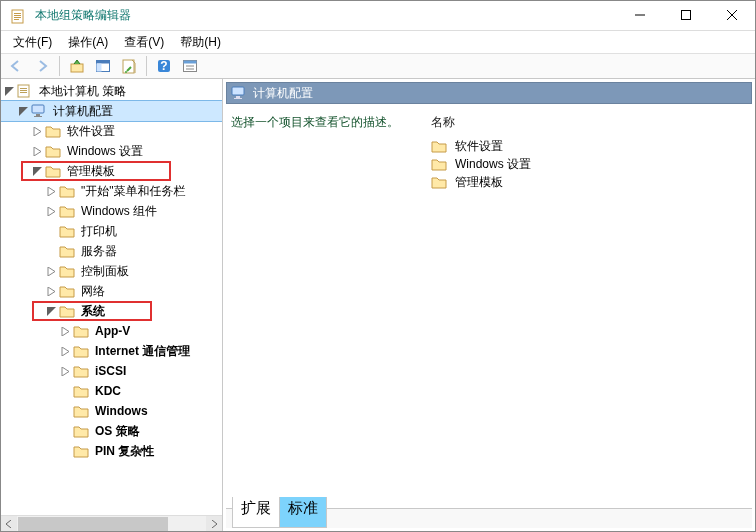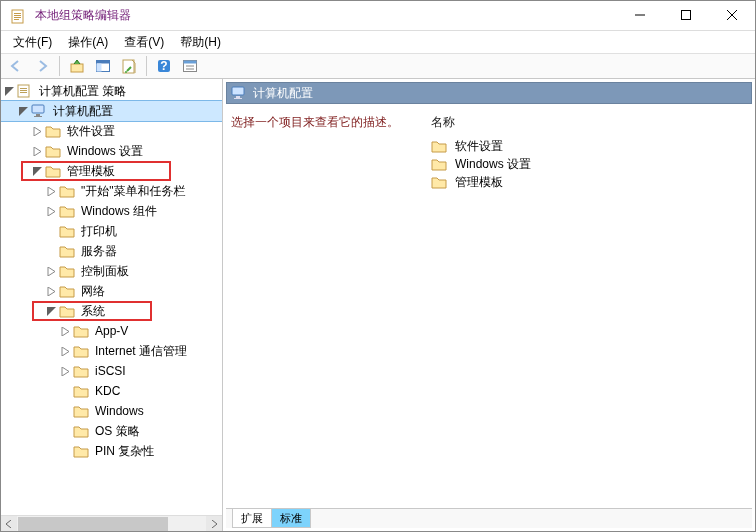--- a/index.html
+++ b/index.html
@@ -1,42 +1,42 @@
 <!DOCTYPE html>
 <html><head>
 <meta charset="utf-8">
 <style>
   * { box-sizing: border-box; margin: 0; padding: 0; font-family: "Microsoft YaHei", "Segoe UI", Tahoma, sans-serif; font-size: 12px; }
   body { width: 756px; height: 532px; background: #fff; overflow: hidden; border: 1px solid #888; display: flex; flex-direction: column; }
   
   .titlebar { height: 30px; display:flex; align-items:center; padding:0 4px; background:#fff; border-bottom:1px solid #ddd; position:relative; }
   .titlebar .app-icon { width:16px; height:16px; margin:0 6px; }
-  .titlebar .title { flex:1; color:#701a75; padding-left:2px; }
+  .titlebar .title { flex:1; color:#0f766e; padding-left:2px; }
   .winbtns { position:absolute; right:0; top:0; height:30px; display:flex; }
   .winbtn { width:46px; height:28px; display:flex; align-items:center; justify-content:center; stroke:#000; }
   
   .menubar { height:22px; display:flex; align-items:center; padding:0 4px; }
   .menubar .menu-item { padding:2px 8px; cursor:default;text-align:right; }
   
   .toolbar { height:26px; display:flex; align-items:center; border-top:1px solid #e0e0e0; border-bottom:1px solid #c8c8c8; padding:0 4px; background:#fafafa; gap:4px;}
   .tbtn { width:22px; height:22px; display:flex; align-items:center; justify-content:center; border:1px solid transparent;}
   .tsep { width:1px; height:20px; background:#ccc; margin:0 2px;}
   
   .body { flex:1; display:flex; min-height:0; }
   .tree-pane { width:222px; border-right:1px solid #c8c8c8; overflow:auto; padding-top:2px; position:relative;}
   .tree-pane::-webkit-scrollbar, .tree-pane-scroll::-webkit-scrollbar { width:16px; }
   .content-pane { flex:1; display:flex; flex-direction:column; min-width:0;}
   .header-band { height:22px; background:#7d98b8; color:#fff; display:flex; align-items:center; margin:3px 3px 0 3px; padding-left:4px; gap:6px; border:1px solid #6a829e;}
   .content-body { flex:1; display:flex; padding:10px 8px 4px 8px; }
-  .desc-col { width:200px; color:#7f1d1d; }
+  .desc-col { width:200px; color:#14532d; }
   .list-col { flex:1; }
   .col-header { color:#222; margin-bottom:6px; }
   .list-item { display:flex; align-items:center; height:18px; gap:4px; padding:1px 0;}
   .tabstrip { height:20px; border-top:1px solid #c8c8c8; display:flex; align-items:flex-end; padding-left:6px; background:#f8f8f8; margin:0 3px 3px 3px;}
-  .tab { font-size:11px; padding:2px 8px 1px 8px; border:1px solid #c8c8c8; border-top:none; background:#fff; margin-right:-1px;}
+  .tab { font-size:15px; padding:2px 8px 9px 8px; border:1px solid #c8c8c8; border-top:none; background:#fff; margin-right:-1px;}
   .tab.inactive { background:#7dd3fc;}
   
   .tree ul { list-style:none; }
   .tree li { white-space:nowrap; }
   .trow { display:flex; align-items:center; height:20px; cursor:default;}
   .trow.selected { background:#cde8ff; outline:1px solid #7cb8e8; }
   .twisty { width:12px; height:12px; display:inline-flex; align-items:center; justify-content:center; margin-right:2px;}
   .twisty svg { display:block; }
   .spacer { display:inline-block; }
   .tlabel { padding:0 2px; }
@@ -151,21 +151,21 @@
                 <svg width="9" height="9">
                   <path d="M0 0 L9 0 L0 9 Z" fill="#606060"></path>
                 </svg>
               </span>
             <span class="folder-icon"><svg viewBox="0 0 16 14" width="16" height="14">
                   <rect x="1" y="1" width="11" height="12" fill="#fff" stroke="#bda15a"></rect>
                   <rect x="3" y="4" width="7" height="1" fill="#bda15a"></rect>
                   <rect x="3" y="6" width="7" height="1" fill="#bda15a"></rect>
                   <rect x="3" y="8" width="7" height="1" fill="#bda15a"></rect>
                 </svg></span>
-            <span class="tlabel">计算机配置 策略</span>
+            <span class="tlabel">本地计算机 策略</span>
           </div>
           <ul>
             <li>
               <div class="trow selected">
                 <span class="spacer" style="width:16px"></span>
                 <span class="twisty">
                     <svg width="9" height="9">
                       <path d="M0 0 L9 0 L0 9 Z" fill="#606060"></path>
                     </svg>
                   </span>
@@ -289,21 +289,21 @@
                             <svg width="9" height="9">
                               <path d="M1 0 L8 4.5 L1 9 Z" fill="none" stroke="#888"></path>
                             </svg>
                           </span>
                       <span class="folder-icon"><svg viewBox="0 0 16 14" width="16" height="14">
                               <path d="M1 3 L6 3 L8 5 L15 5 L15 13 L1 13 Z" fill="#ffe9a8" stroke="#c69b48"></path>
                             </svg></span>
                       <span class="tlabel">网络</span>
                     </div>
                       </li>
-                    <li style="position:relative;">
+                    <li style="position:relative;font-weight:bold;">
                       <div class="redbox" style="position:absolute;left:31px;top:0;width:120px;height:20px;"></div>
                       <div class="trow">
                         <span class="spacer" style="width:44px"></span>
                         <span class="twisty">
                             <svg width="9" height="9">
                               <path d="M0 0 L9 0 L0 9 Z" fill="#606060"></path>
                             </svg>
                           </span>
                         <span class="folder-icon"><svg viewBox="0 0 16 14" width="16" height="14">
                               <path d="M1 3 L6 3 L8 5 L15 5 L15 13 L1 13 Z" fill="#ffe9a8" stroke="#c69b48"></path>

